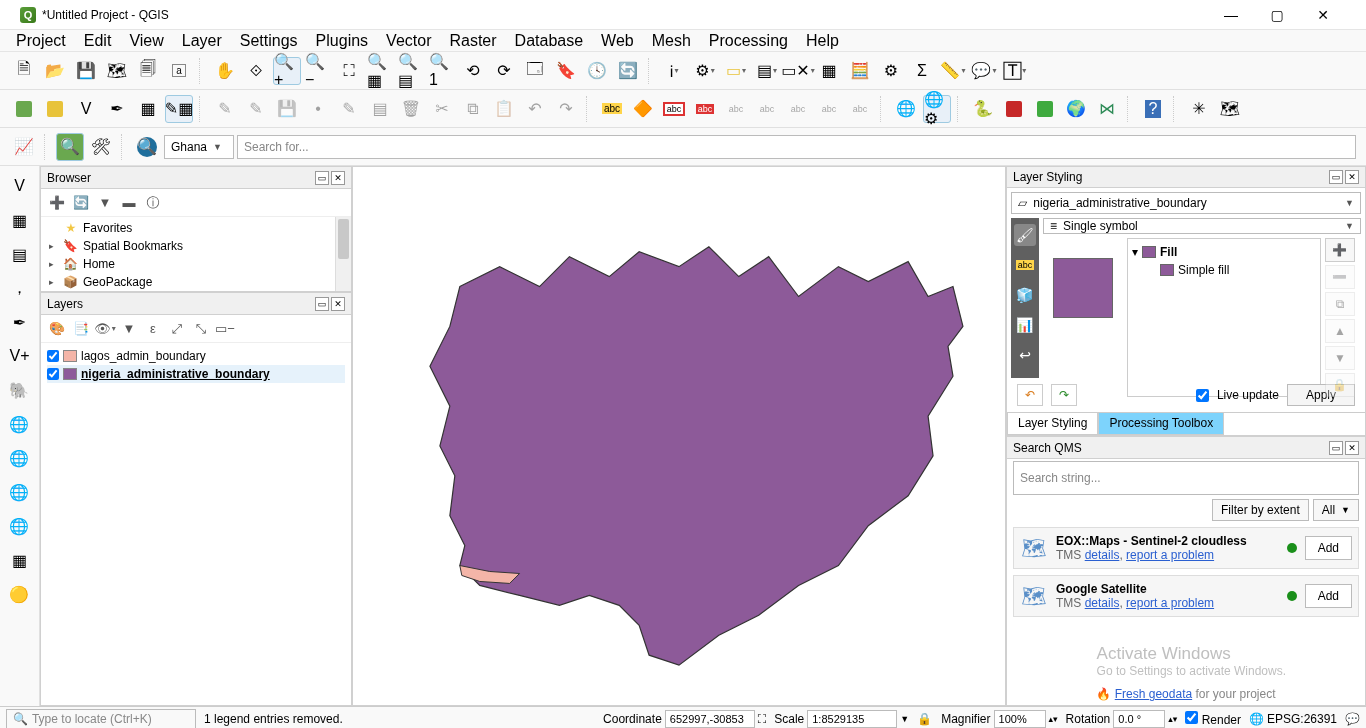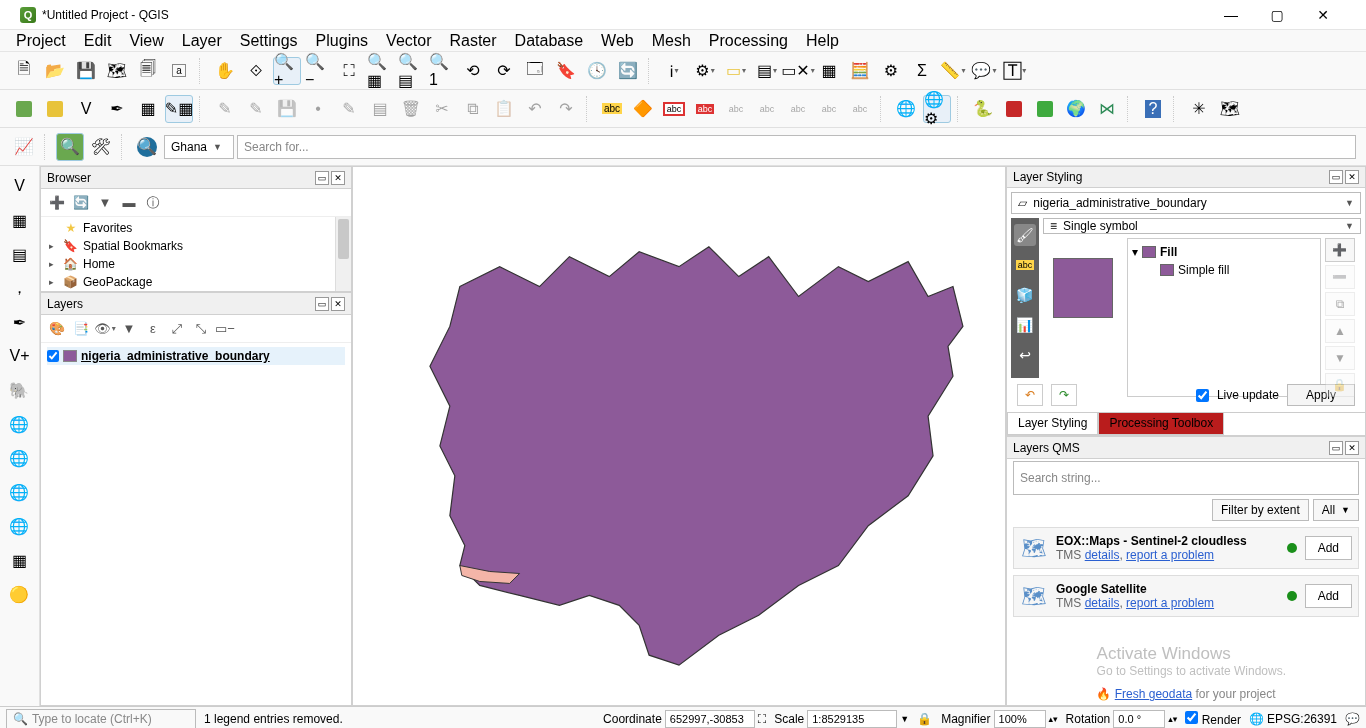--- a/index.html
+++ b/index.html
@@ -77,21 +77,21 @@
 .ls-tree .r { display: flex; align-items: center; gap: 4px; height: 18px; }
 .ls-tree .sw { width: 14px; height: 12px; border: 1px solid #666; }
 .ls-sidebtns { width: 36px; display: flex; flex-direction: column; gap: 3px; }
 .ls-sidebtns .b { width: 30px; height: 24px; border: 1px solid #ccc; display: flex; align-items: center; justify-content: center; font-size: 12px; background: #f7f7f7; }
 .ls-sidebtns .b.dis { opacity: 0.35; }
 .ls-bottom { display: flex; align-items: center; gap: 8px; padding: 2px 6px; }
 .ls-bottom .undo, .ls-bottom .redo { width: 26px; height: 22px; border: 1px solid #ccc; display: flex; align-items: center; justify-content: center; background: #fff; }
 .ls-bottom label { margin-left: auto; display: flex; align-items: center; gap: 8px; font-size: 12px; }
 .ls-bottom button { height: 22px; padding: 0 18px; border: 1px solid #bbb; background: #f5f5f5; font-size: 12px; }
 .right-tabs { height: 24px; display: flex; border-top: 1px solid #ccc; }
-.right-tabs .tab { padding: 3px 10px; border: 1px solid #ccc; border-top: none; font-size: 12px; background: #b91c1c; }
+.right-tabs .tab { padding: 3px 10px; border: 1px solid #ccc; border-top: none; font-size: 12px; background: #7dd3fc; }
 .right-tabs .tab.act { background: #fff; }
 
 
 .qms-search { margin: 2px 6px; height: 22px; border: 1px solid #bbb; padding: 16px 6px; color: #888; display: flex; align-items: center; background: #fff; text-align: center; }
 .qms-filter { display: flex; justify-content: flex-end; gap: 4px; padding: 2px 6px; }
 .qms-filter .btn { height: 22px; border: 1px solid #bbb; padding: 0 8px; display: flex; align-items: center; background: #f7f7f7; font-size: 12px; }
 .qms-list { flex: 1; display: flex; flex-direction: column; gap: 6px; padding: 4px 6px; overflow: hidden; }
 .qms-item { border: 1px solid #ddd; background: #f6f6f6; padding: 6px; display: flex; gap: 8px; align-items: center; }
 .qms-item .ic { width: 28px; height: 28px; font-size: 20px; color: #5a8fc8; display: flex; align-items: center; justify-content: center; }
 .qms-item .txt { flex: 1; font-size: 12px; }
@@ -353,20 +353,25 @@
         <div class="ptb">🎨</div>
         <div class="ptb">📑</div>
         <div class="ptb tbdrop">👁</div>
         <div class="ptb">▼</div>
         <div class="ptb">ε</div>
         <div class="ptb">⤢</div>
         <div class="ptb">⤡</div>
         <div class="ptb">▭−</div>
       </div>
       <div class="layers-list">
+        <div class="layer-row">
+          <input type="checkbox" checked="" style="">
+          <span class="swatch" style="background:#f4b5a8"></span>
+          <span class="name">lagos_admin_boundary</span>
+        </div>
         <div class="layer-row sel">
           <input type="checkbox" checked="" style="">
           <span class="swatch" style="background:#8d5a99"></span>
           <span class="name">nigeria_administrative_boundary</span>
         </div>
       </div>
     </div>
   </div>
 
   <div class="canvas">
@@ -446,21 +451,21 @@
         </div>
       </div>
       <div class="right-tabs">
         <div class="tab act">Layer Styling</div>
         <div class="tab">Processing Toolbox</div>
       </div>
     </div>
 
     <div class="panel" style="flex:1">
       <div class="panel-title">
-        <span>Layers QMS</span>
+        <span>Search QMS</span>
         <span class="spacer"></span>
         <span class="pbtn">▭</span>
         <span class="pbtn">✕</span>
       </div>
       <div class="qms-search">
         <span>Search string...</span>
       </div>
       <div class="qms-filter">
         <div class="btn">Filter by extent</div>
         <div class="btn">

